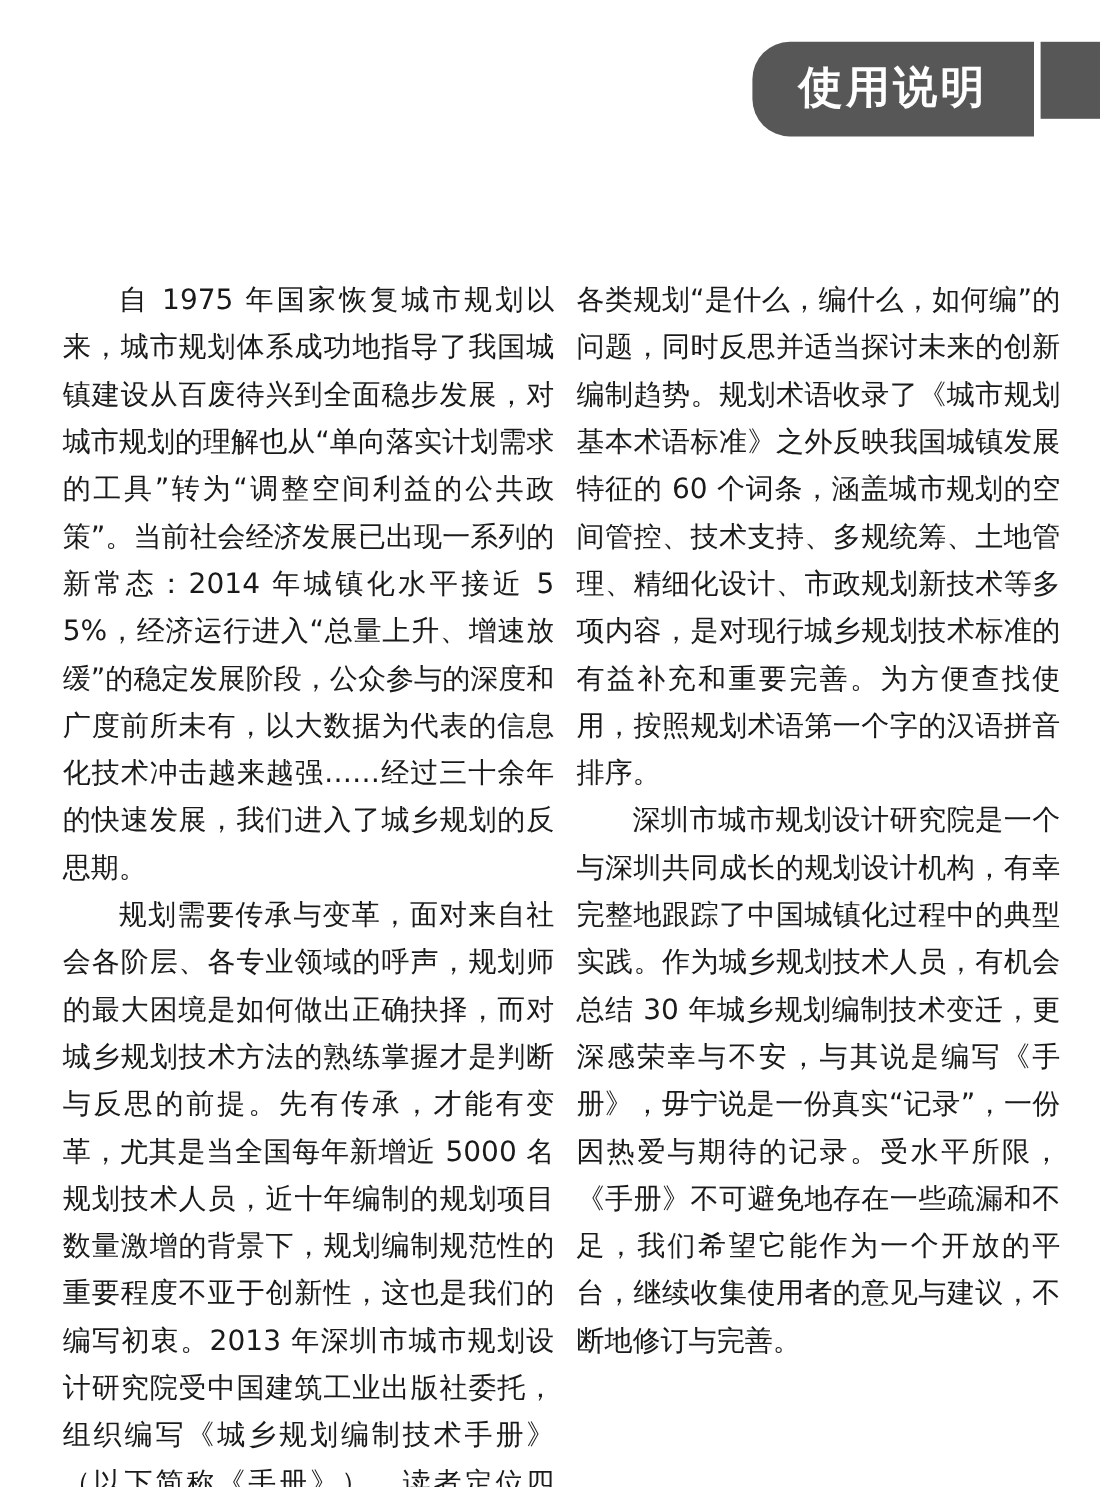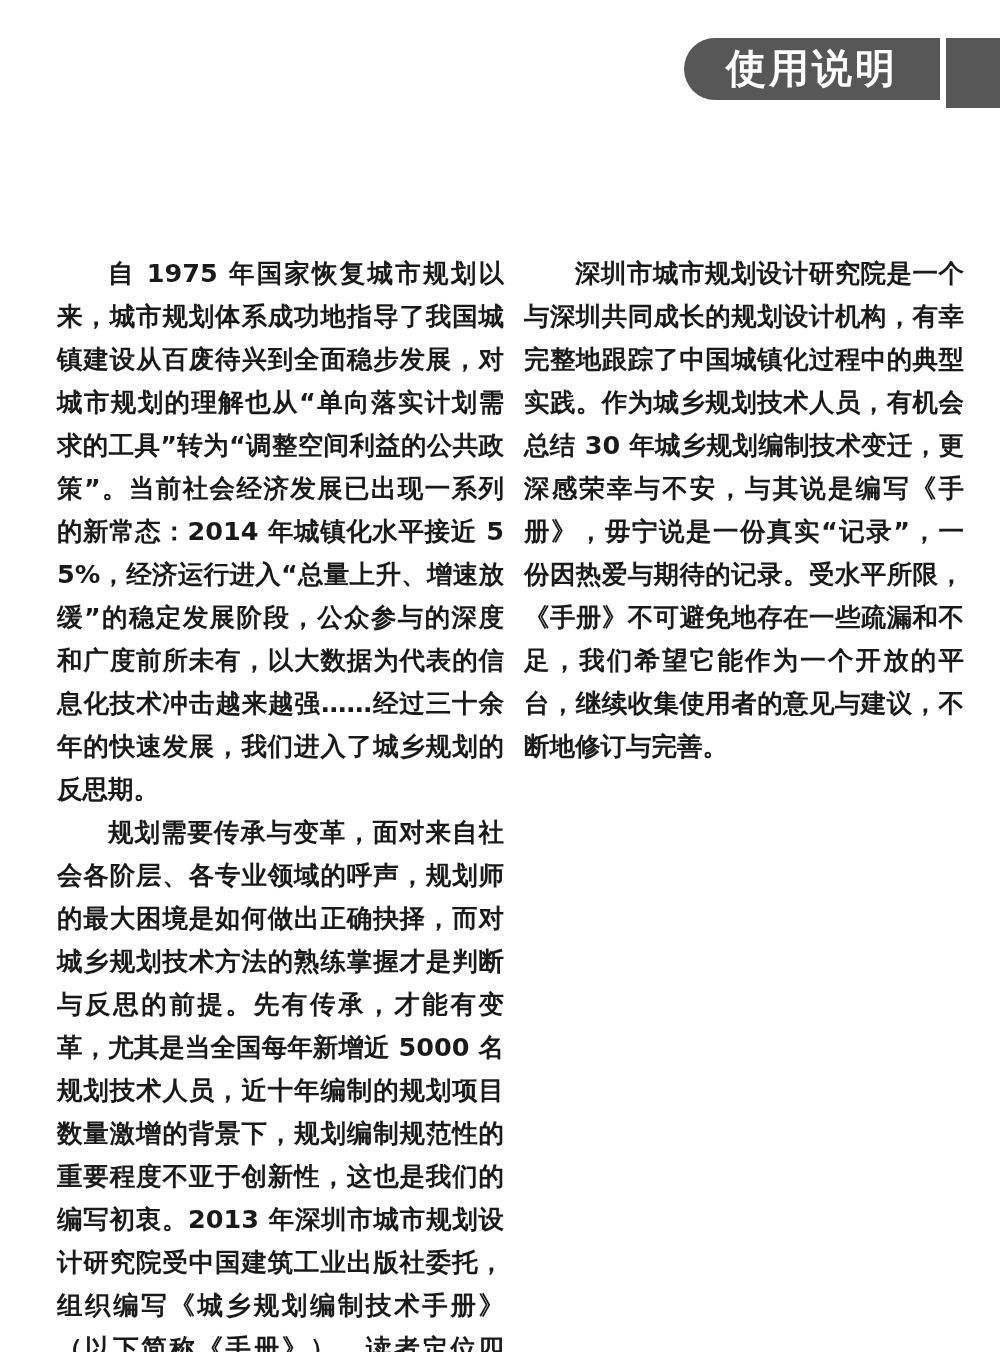--- a/index.html
+++ b/index.html
@@ -22,21 +22,21 @@
     top: 38px;
     left: 0;
     width: 1000px;
     height: 70px;
   }
   .header-title-bar {
     position: absolute;
     left: 684px;
     top: 0;
     width: 256px;
-    height: 62px;
+    height: 86px;
     background: #575757;
     border-top-left-radius: 34px;
     border-bottom-left-radius: 34px;
     display: flex;
     align-items: center;
     justify-content: center;
   }
   .header-title-bar .title-text {
     color: #ffffff;
     font-size: 40px;
@@ -71,21 +71,21 @@
 
   p.para {
     margin: 0;
     font-size: 25.5px;
     line-height: 43px;
     text-align: justify;
     text-justify: inter-character;
     text-indent: 2em;
     letter-spacing: 0px;
     word-break: break-all;
-    font-weight: 700;
+    font-weight: 400;
   }
   p.para.no-indent { text-indent: 0; }
 </style>
 </head>
 <body>
 
 <div class="header-band">
   <div class="header-title-bar">
     <span class="title-text">使用说明</span>
   </div>
@@ -94,17 +94,18 @@
 
 <div class="columns">
 
   <div class="col col-left">
     <p class="para">自 1975 年国家恢复城市规划以来，城市规划体系成功地指导了我国城镇建设从百废待兴到全面稳步发展，对城市规划的理解也从“单向落实计划需求的工具”转为“调整空间利益的公共政策”。当前社会经济发展已出现一系列的新常态：2014 年城镇化水平接近 55%，经济运行进入“总量上升、增速放缓”的稳定发展阶段，公众参与的深度和广度前所未有，以大数据为代表的信息化技术冲击越来越强……经过三十余年的快速发展，我们进入了城乡规划的反思期。</p>
     <p class="para">规划需要传承与变革，面对来自社会各阶层、各专业领域的呼声，规划师的最大困境是如何做出正确抉择，而对城乡规划技术方法的熟练掌握才是判断与反思的前提。先有传承，才能有变革，尤其是当全国每年新增近 5000 名规划技术人员，近十年编制的规划项目数量激增的背景下，规划编制规范性的重要程度不亚于创新性，这也是我们的编写初衷。2013 年深圳市城市规划设计研究院受中国建筑工业出版社委托，组织编写《城乡规划编制技术手册》（以下简称《手册》），读者定位四类：一是具有一定城市规划管理与编制经验、希望了解其他类型规划的技术人员；二是新近入职的规划技术人员；三是高校的城市规划专业学生；四是对城乡规划有兴趣的社会其他人员。</p>
 
   </div>
 
   <div class="col col-right">
+    <p class="para no-indent">各类规划“是什么，编什么，如何编”的问题，同时反思并适当探讨未来的创新编制趋势。规划术语收录了《城市规划基本术语标准》之外反映我国城镇发展特征的 60 个词条，涵盖城市规划的空间管控、技术支持、多规统筹、土地管理、精细化设计、市政规划新技术等多项内容，是对现行城乡规划技术标准的有益补充和重要完善。为方便查找使用，按照规划术语第一个字的汉语拼音排序。</p>
     <p class="para">深圳市城市规划设计研究院是一个与深圳共同成长的规划设计机构，有幸完整地跟踪了中国城镇化过程中的典型实践。作为城乡规划技术人员，有机会总结 30 年城乡规划编制技术变迁，更深感荣幸与不安，与其说是编写《手册》，毋宁说是一份真实“记录”，一份因热爱与期待的记录。受水平所限，《手册》不可避免地存在一些疏漏和不足，我们希望它能作为一个开放的平台，继续收集使用者的意见与建议，不断地修订与完善。</p>
 
   </div>
 
 </div>
 
 </body></html>

